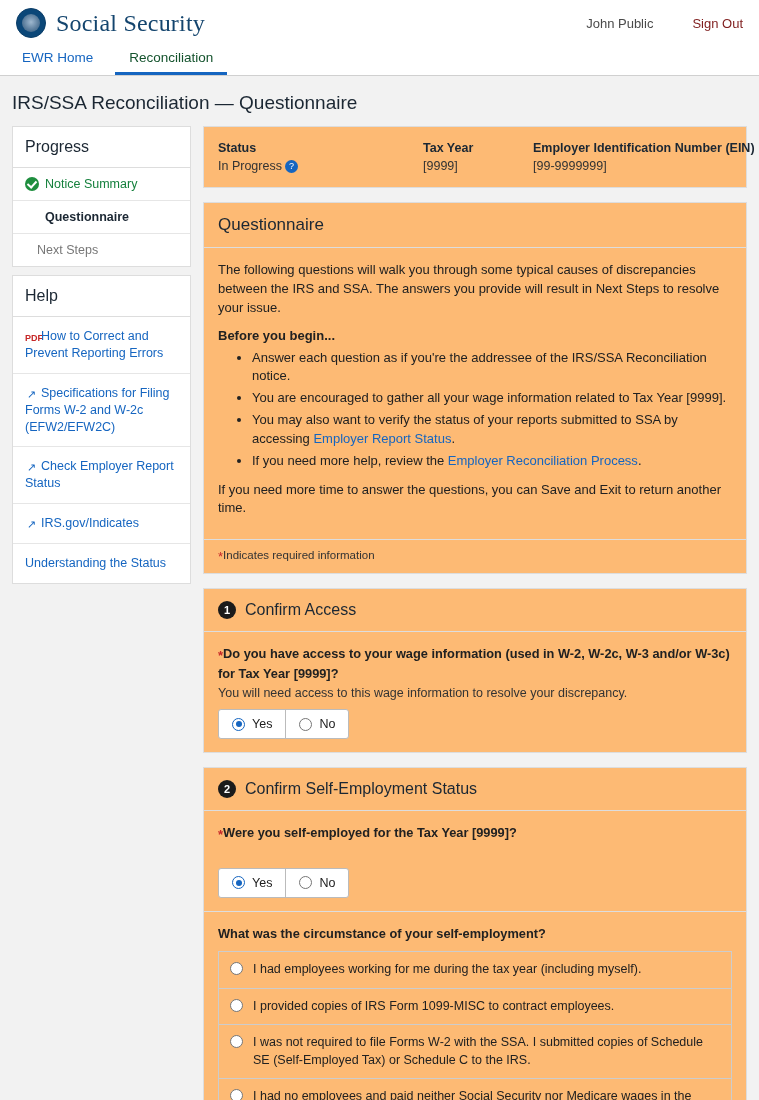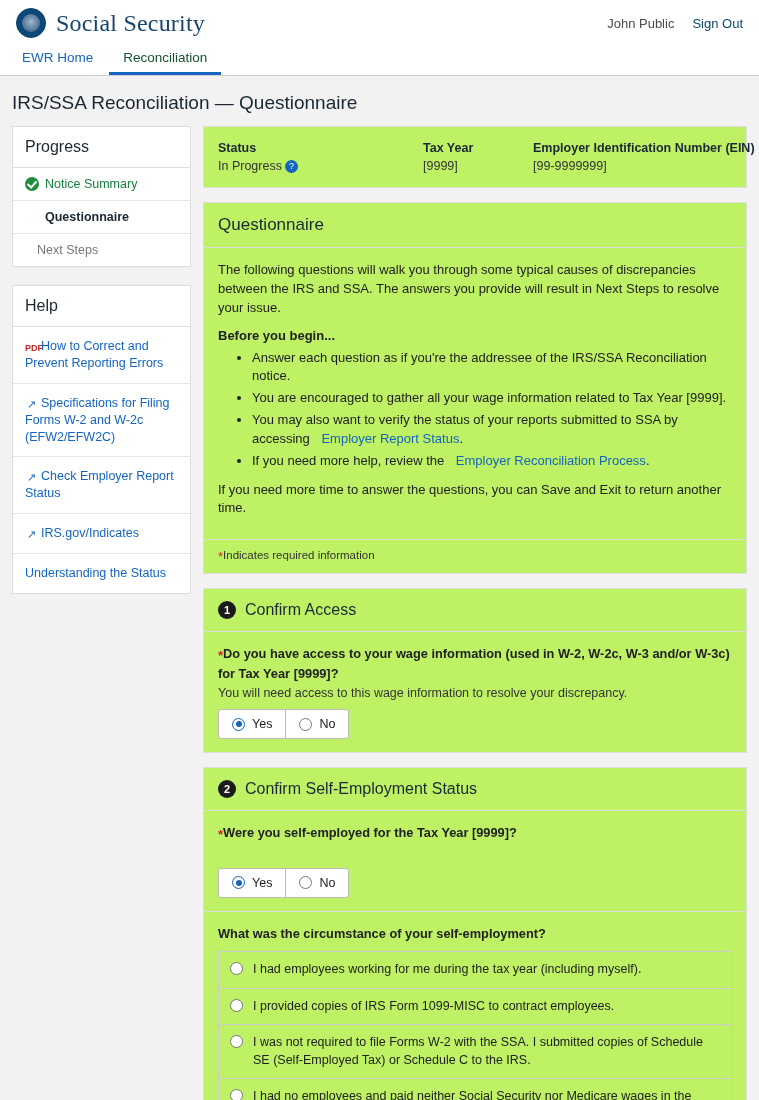--- a/index.html
+++ b/index.html
@@ -40,27 +40,27 @@
     font-size: 24px;
     color: #14456e;
     letter-spacing: .2px;
   }
   .masthead-right {
     margin-left: auto;
     display: flex; align-items: center; gap: 18px;
     font-size: 13px;
   }
   .user-name { color: #4a4a4a; }
-  .sign-out { color: #0c4a6e; text-decoration: none; }
+  .sign-out { color: #7f1d1d; text-decoration: none; margin-left: 21px; }
 
   
   .tabbar {
     display: flex;
     align-items: center;
-    gap: 2px;
+    gap: 8px;
     padding: 0 8px;
     border-bottom: 1px solid #d0d0d0;
     background: #fff;
     height: 30px;
   }
   .tab {
     padding: 4px 14px 7px 14px;
     font-size: 13.5px;
     color: #1565c0;
     cursor: pointer;
@@ -90,21 +90,21 @@
     gap: 12px;
     padding: 0 12px;
     align-items: flex-start;
   }
 
   
   .sidebar { width: 179px; flex: none; }
   .panel {
     background: #fff;
     border: 1px solid #ddd;
-    margin-bottom: 18px;
+    margin-bottom: 8px;
   }
   .panel-head {
     font-size: 16px;
     padding: 11px 12px;
     border-bottom: 1px solid #ddd;
     color: #1b2733;
   }
   .prog-item {
     padding: 9px 12px;
     border-bottom: 1px solid #e6e6e6;
@@ -142,21 +142,21 @@
     margin-right: 3px;
     font-size: 11px;
     color: #1565c0;
     vertical-align: -1px;
   }
   .ic.pdf { color: #c62828; font-weight: bold; font-size: 9px; }
 
   
   .main { flex: 1; min-width: 0; }
   .card {
-    background: #bef264;
+    background: #fdba74;
     border: 1px solid #ddd;
     margin-bottom: 14px;
   }
   .status-row {
     display: flex;
     padding: 14px 14px;
   }
   .status-col { flex: 0 0 auto; }
   .status-col.c1 { width: 205px; }
   .status-col.c2 { width: 110px; }
@@ -177,21 +177,21 @@
     padding: 12px 14px;
     border-bottom: 1px solid #ddd;
     color: #1b2733;
   }
   .card-body { padding: 13px 14px; }
   .card-body p { margin: 0 0 10px 0; line-height: 1.45; font-size: 13px; }
   .card-body p:last-child { margin-bottom: 8px; }
   .sub-h { font-weight: bold; margin: 2px 0 6px 0; font-size: 13px; }
   ul.bullets { margin: 0 0 10px 0; padding-left: 34px; }
   ul.bullets li { margin-bottom: 3px; line-height: 1.45; font-size: 13px; }
-  a.inline { color: #1565c0; text-decoration: none; margin-left: 8px; }
+  a.inline { color: #1565c0; text-decoration: none; }
 
   .req-note {
     border-top: 1px solid #ddd;
     padding: 9px 14px;
     font-size: 11.5px;
     color: #333;
   }
   .star { color: #c62828; font-size: 13px; vertical-align: -2px; }
 
   .num-head {

